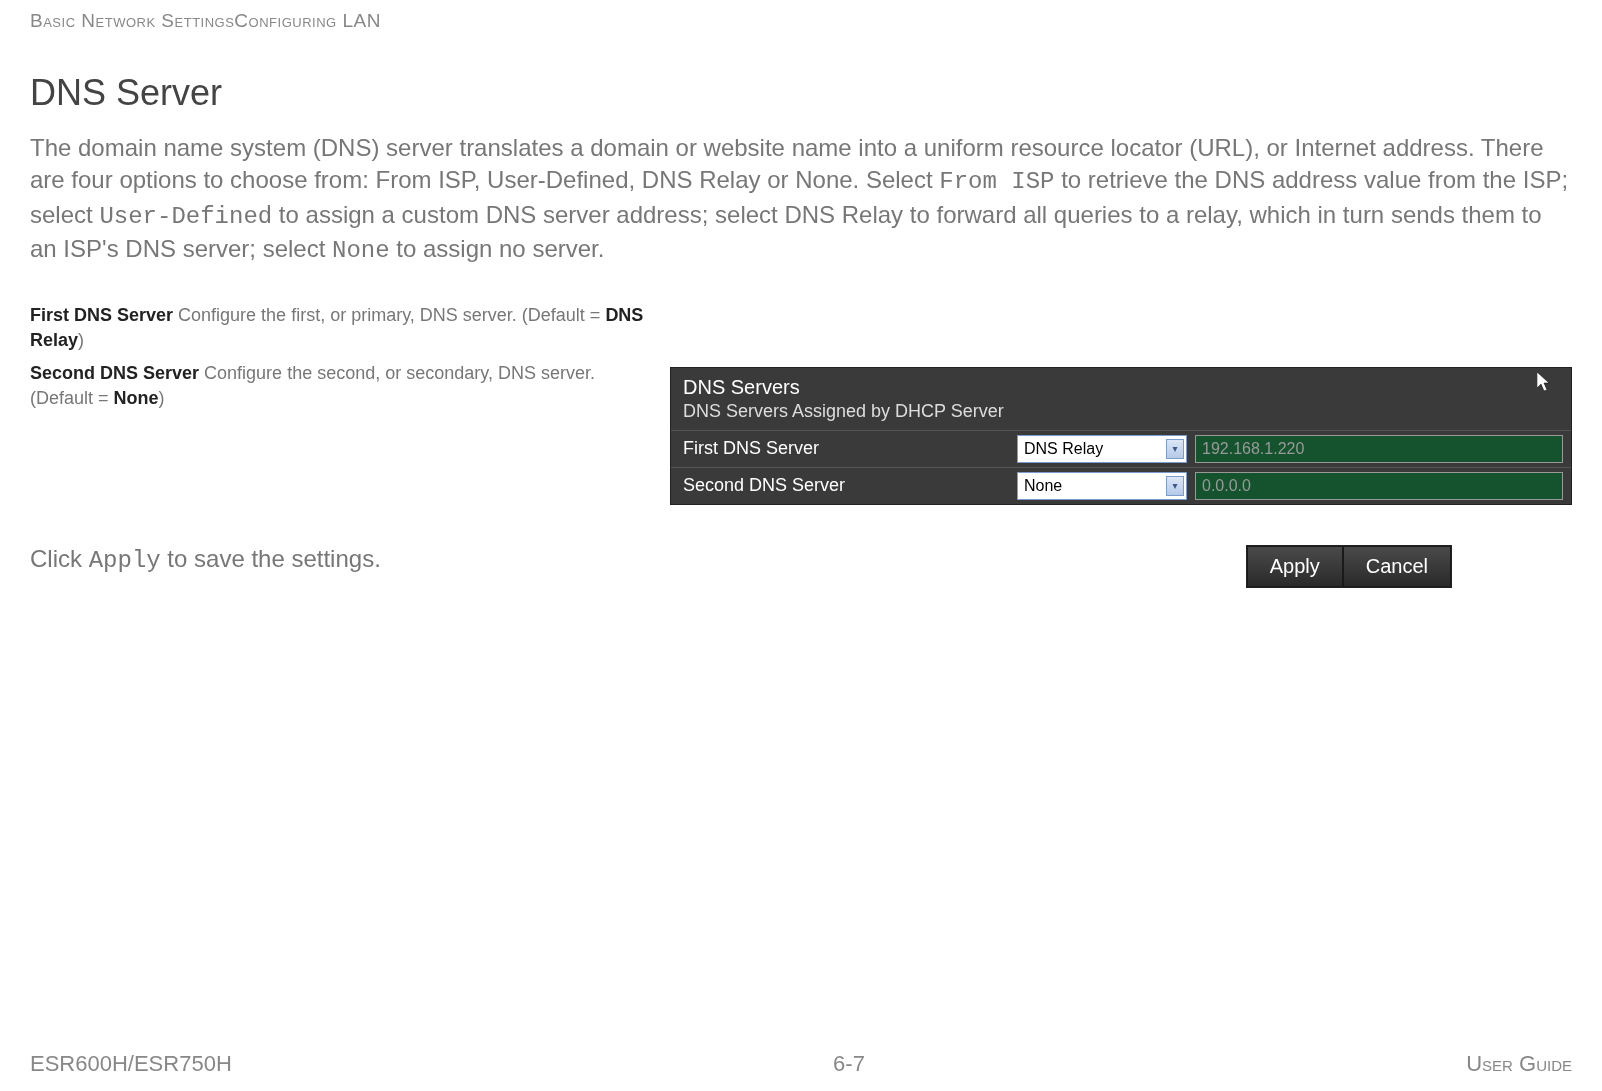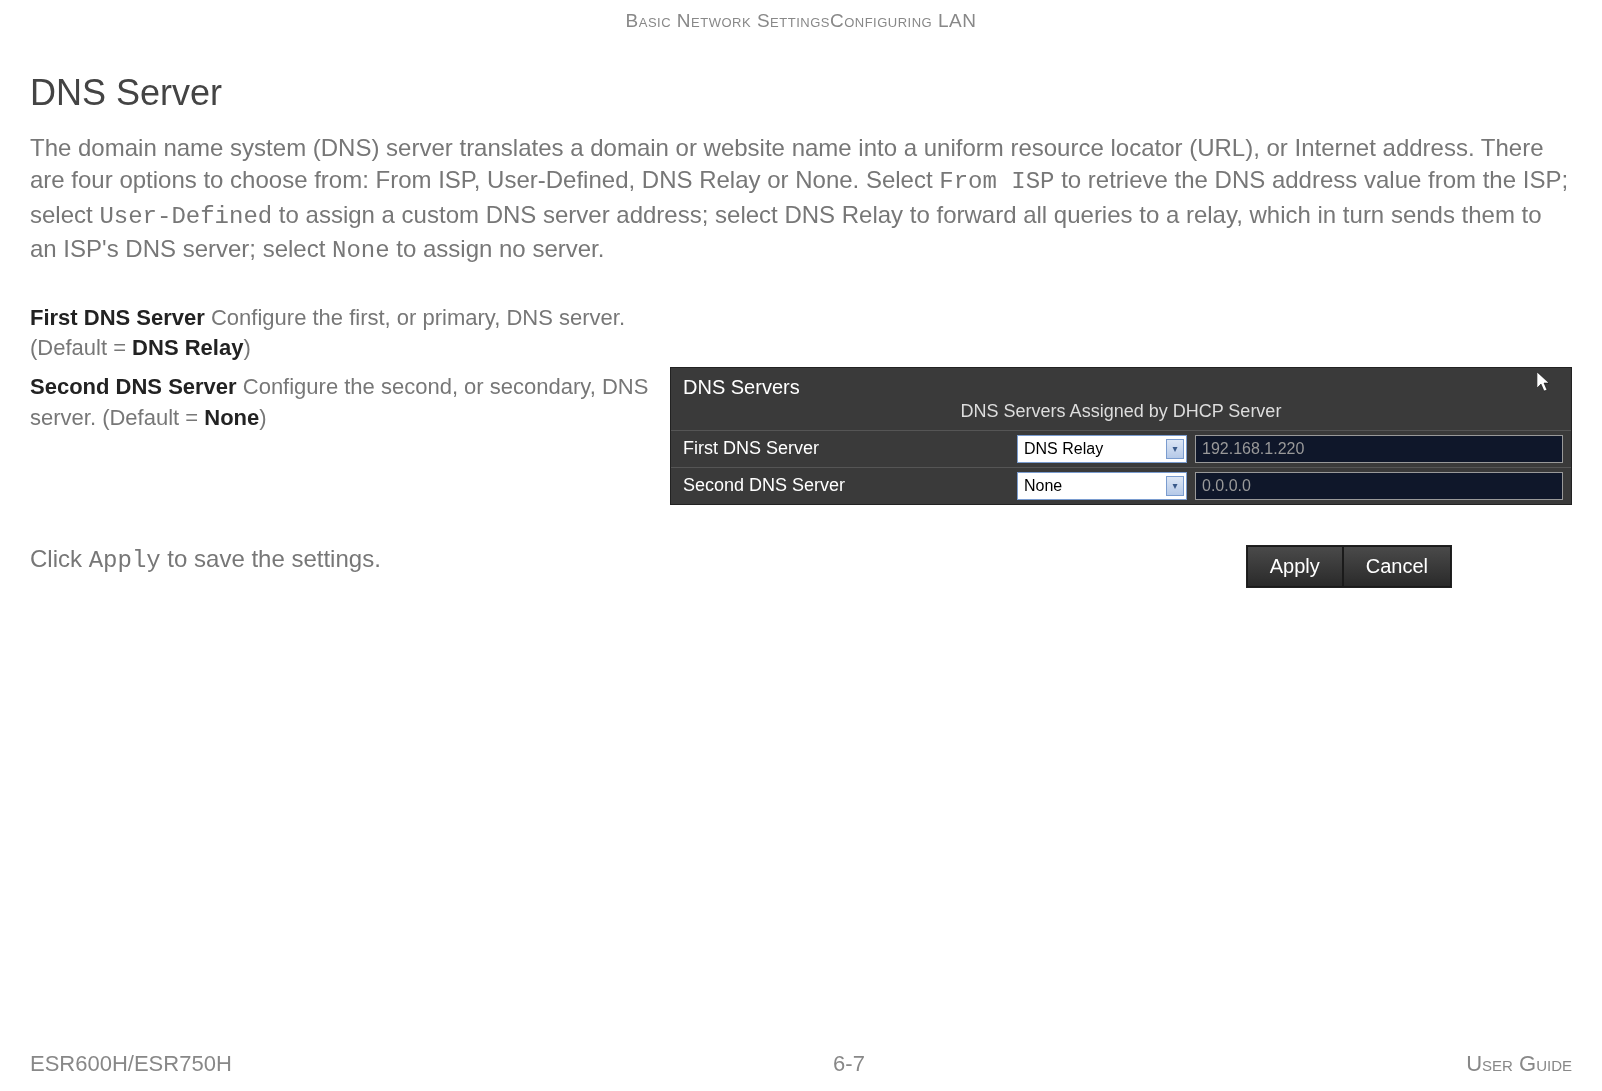--- a/index.html
+++ b/index.html
@@ -11,21 +11,21 @@
       font-family: Arial, Helvetica, sans-serif;
       width: 1602px;
       height: 1091px;
       background: #fff;
       position: relative;
       padding: 10px 30px;
       color: #333;
     }
     .header-row {
       display: flex;
-      justify-content: center;
+      justify-content: flex-start;
       font-variant: small-caps;
       color: #888;
       font-size: 19px;
       margin-bottom: 30px;
       letter-spacing: 0.5px;
     }
     .section-title {
       font-size: 36px;
       color: #444;
       font-weight: normal;
@@ -44,21 +44,21 @@
     }
     .body-row {
       display: flex;
       gap: 20px;
       margin-top: 10px;
     }
     .left-col {
       flex: 0 0 620px;
     }
     .param {
-      font-size: 22px;
+      font-size: 18px;
       color: #777;
       line-height: 1.4;
       margin-bottom: 8px;
     }
     .param b {
       color: #222;
     }
     .right-col {
       flex: 1;
       padding-top: 40px;
@@ -73,21 +73,20 @@
     }
     .panel-header {
       padding: 8px 12px 2px 12px;
       font-size: 20px;
       color: #fff;
     }
     .panel-sub {
       padding: 0 12px 8px 12px;
       font-size: 18px;
       color: #ddd;
-      text-align: center;
     }
     .panel-row {
       display: flex;
       align-items: center;
       border-top: 1px solid #555;
       padding: 4px 8px;
       gap: 8px;
     }
     .panel-label {
       flex: 0 0 330px;
@@ -114,21 +113,21 @@
       border: 1px solid #7a9ccf;
       display: flex;
       align-items: center;
       justify-content: center;
       font-size: 10px;
       color: #3a5a8a;
     }
     .panel-input {
       flex: 1;
       height: 28px;
-      background: #0f172a;
+      background: #14532d;
       color: #999;
       border: 1px solid #999;
       padding: 0 6px;
       font-size: 16px;
       display: flex;
       align-items: center;
     }
     .cursor-icon {
       position: absolute;
       top: 4px;

